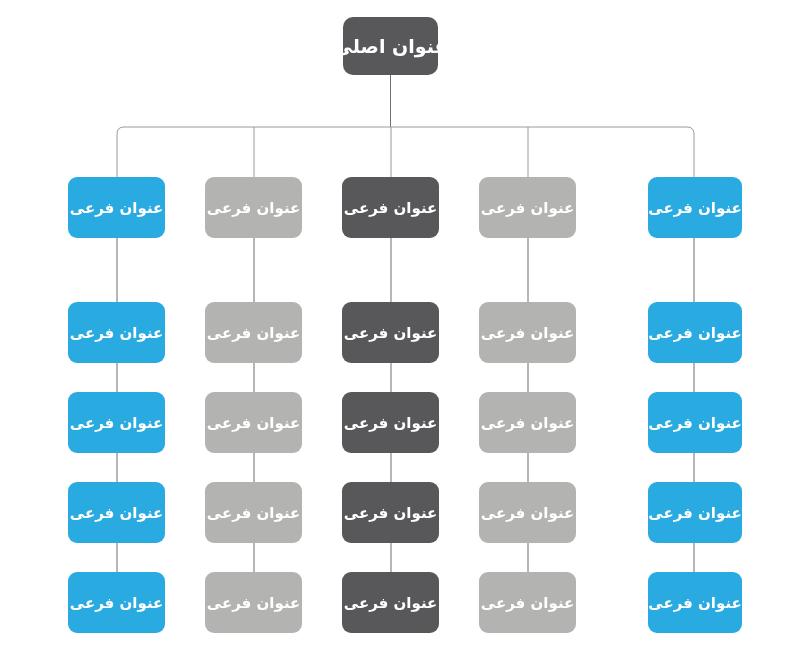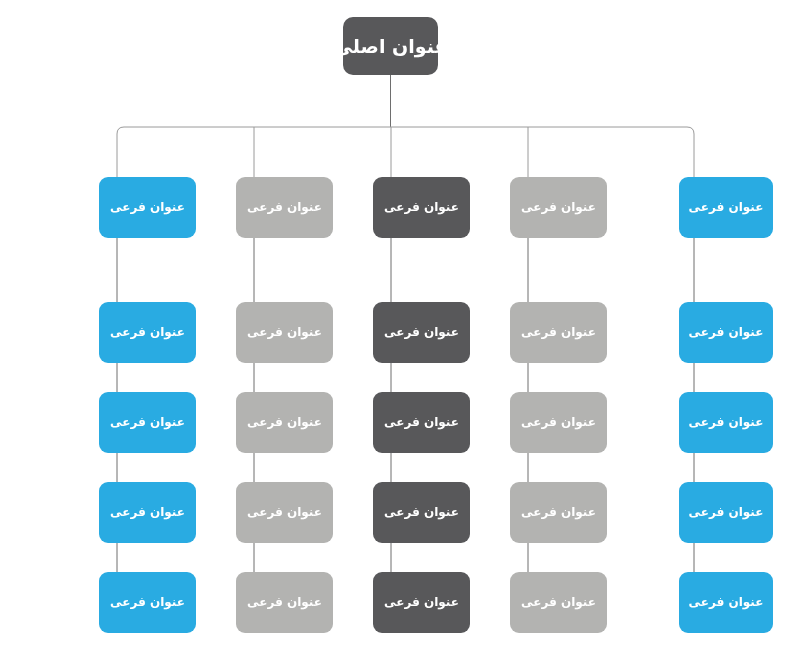--- a/index.html
+++ b/index.html
@@ -48,22 +48,21 @@
     font-weight: bold;
     line-height: 1.2;
     letter-spacing: -0.2px;
     user-select: none;
   }
   .node-root {
     font-size: 19px;
     border-radius: 10px;
   }
   .node-child {
-    font-size: 12px;
-    margin-left: 31px;
+    font-size: 15px;
   }
   .node-label {
     display: block;
     white-space: nowrap;
   }
 </style>
 </head>
 <body>
 
 <div id="chart-root">

